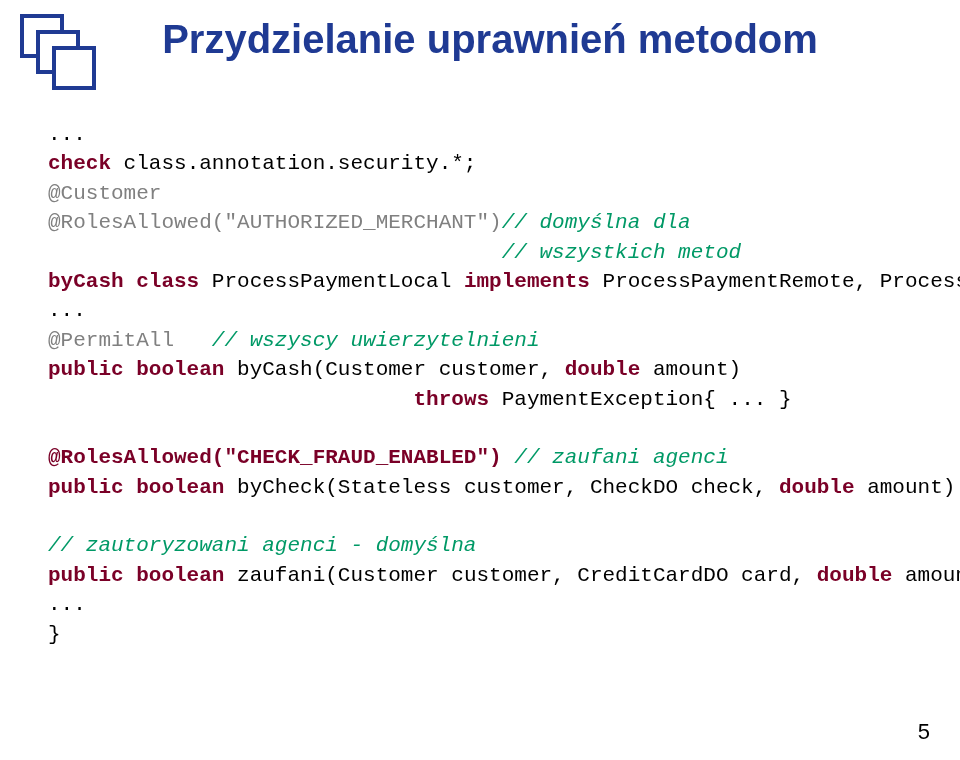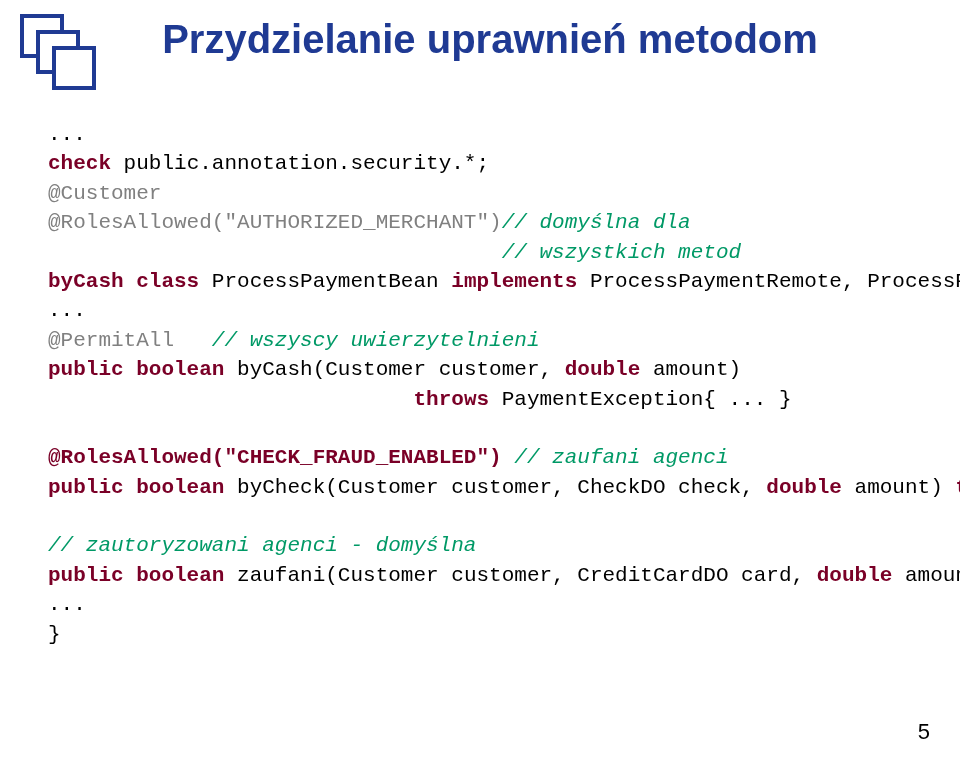--- a/index.html
+++ b/index.html
@@ -60,31 +60,31 @@
   <svg viewBox="0 0 78 78" width="78" height="78">
     <rect x="4" y="4" width="40" height="40" fill="none" stroke="#1F3A93" stroke-width="4"></rect>
     <rect x="20" y="20" width="40" height="40" fill="#ffffff" stroke="#1F3A93" stroke-width="4"></rect>
     <rect x="36" y="36" width="40" height="40" fill="#ffffff" stroke="#1F3A93" stroke-width="4"></rect>
   </svg>
 </div>
 
 <div class="title">Przydzielanie uprawnień metodom</div>
 
 <div class="code-block"><span>...</span>
-<span class="keyword">check</span><span> public.annotation.security.*;</span>
+<span class="keyword">check</span><span> class.annotation.security.*;</span>
 <span class="annotation-gray">@Customer</span>
 <span class="annotation-gray">@RolesAllowed("AUTHORIZED_MERCHANT")</span><span class="comment">// domyślna dla</span>
 <span>                                    </span><span class="comment">// wszystkich metod</span>
-<span class="keyword">byCash class</span><span> ProcessPaymentBean </span><span class="keyword">implements</span><span> ProcessPaymentRemote, ProcessPaymentLocal {</span>
+<span class="keyword">byCash class</span><span> ProcessPaymentLocal </span><span class="keyword">implements</span><span> ProcessPaymentRemote, ProcessPaymentLocal {</span>
 <span>...</span>
 <span class="annotation-gray">@PermitAll</span><span>   </span><span class="comment">// wszyscy uwierzytelnieni</span>
 <span class="keyword">public boolean</span><span> byCash(Customer customer, </span><span class="keyword">double</span><span> amount)</span>
 <span>                             </span><span class="keyword">throws</span><span> PaymentException{ ... }</span>
 <span></span>
 <span class="keyword">@RolesAllowed("CHECK_FRAUD_ENABLED")</span><span> </span><span class="comment">// zaufani agenci</span>
-<span class="keyword">public boolean</span><span> byCheck(Customer customer, CheckDO check, </span><span class="keyword">double</span><span> amount) </span><span class="keyword">throws</span>
+<span class="keyword">public boolean</span><span> byCheck(Stateless customer, CheckDO check, </span><span class="keyword">double</span><span> amount) </span><span class="keyword">throws</span>
 <span></span>
 <span class="comment">// zautoryzowani agenci - domyślna</span>
 <span class="keyword">public boolean</span><span> zaufani(Customer customer, CreditCardDO card, </span><span class="keyword">double</span><span> amount) </span>
 <span>...</span>
 <span>}</span></div>
 
 <div class="page-number">5</div>
 
 </body></html>

